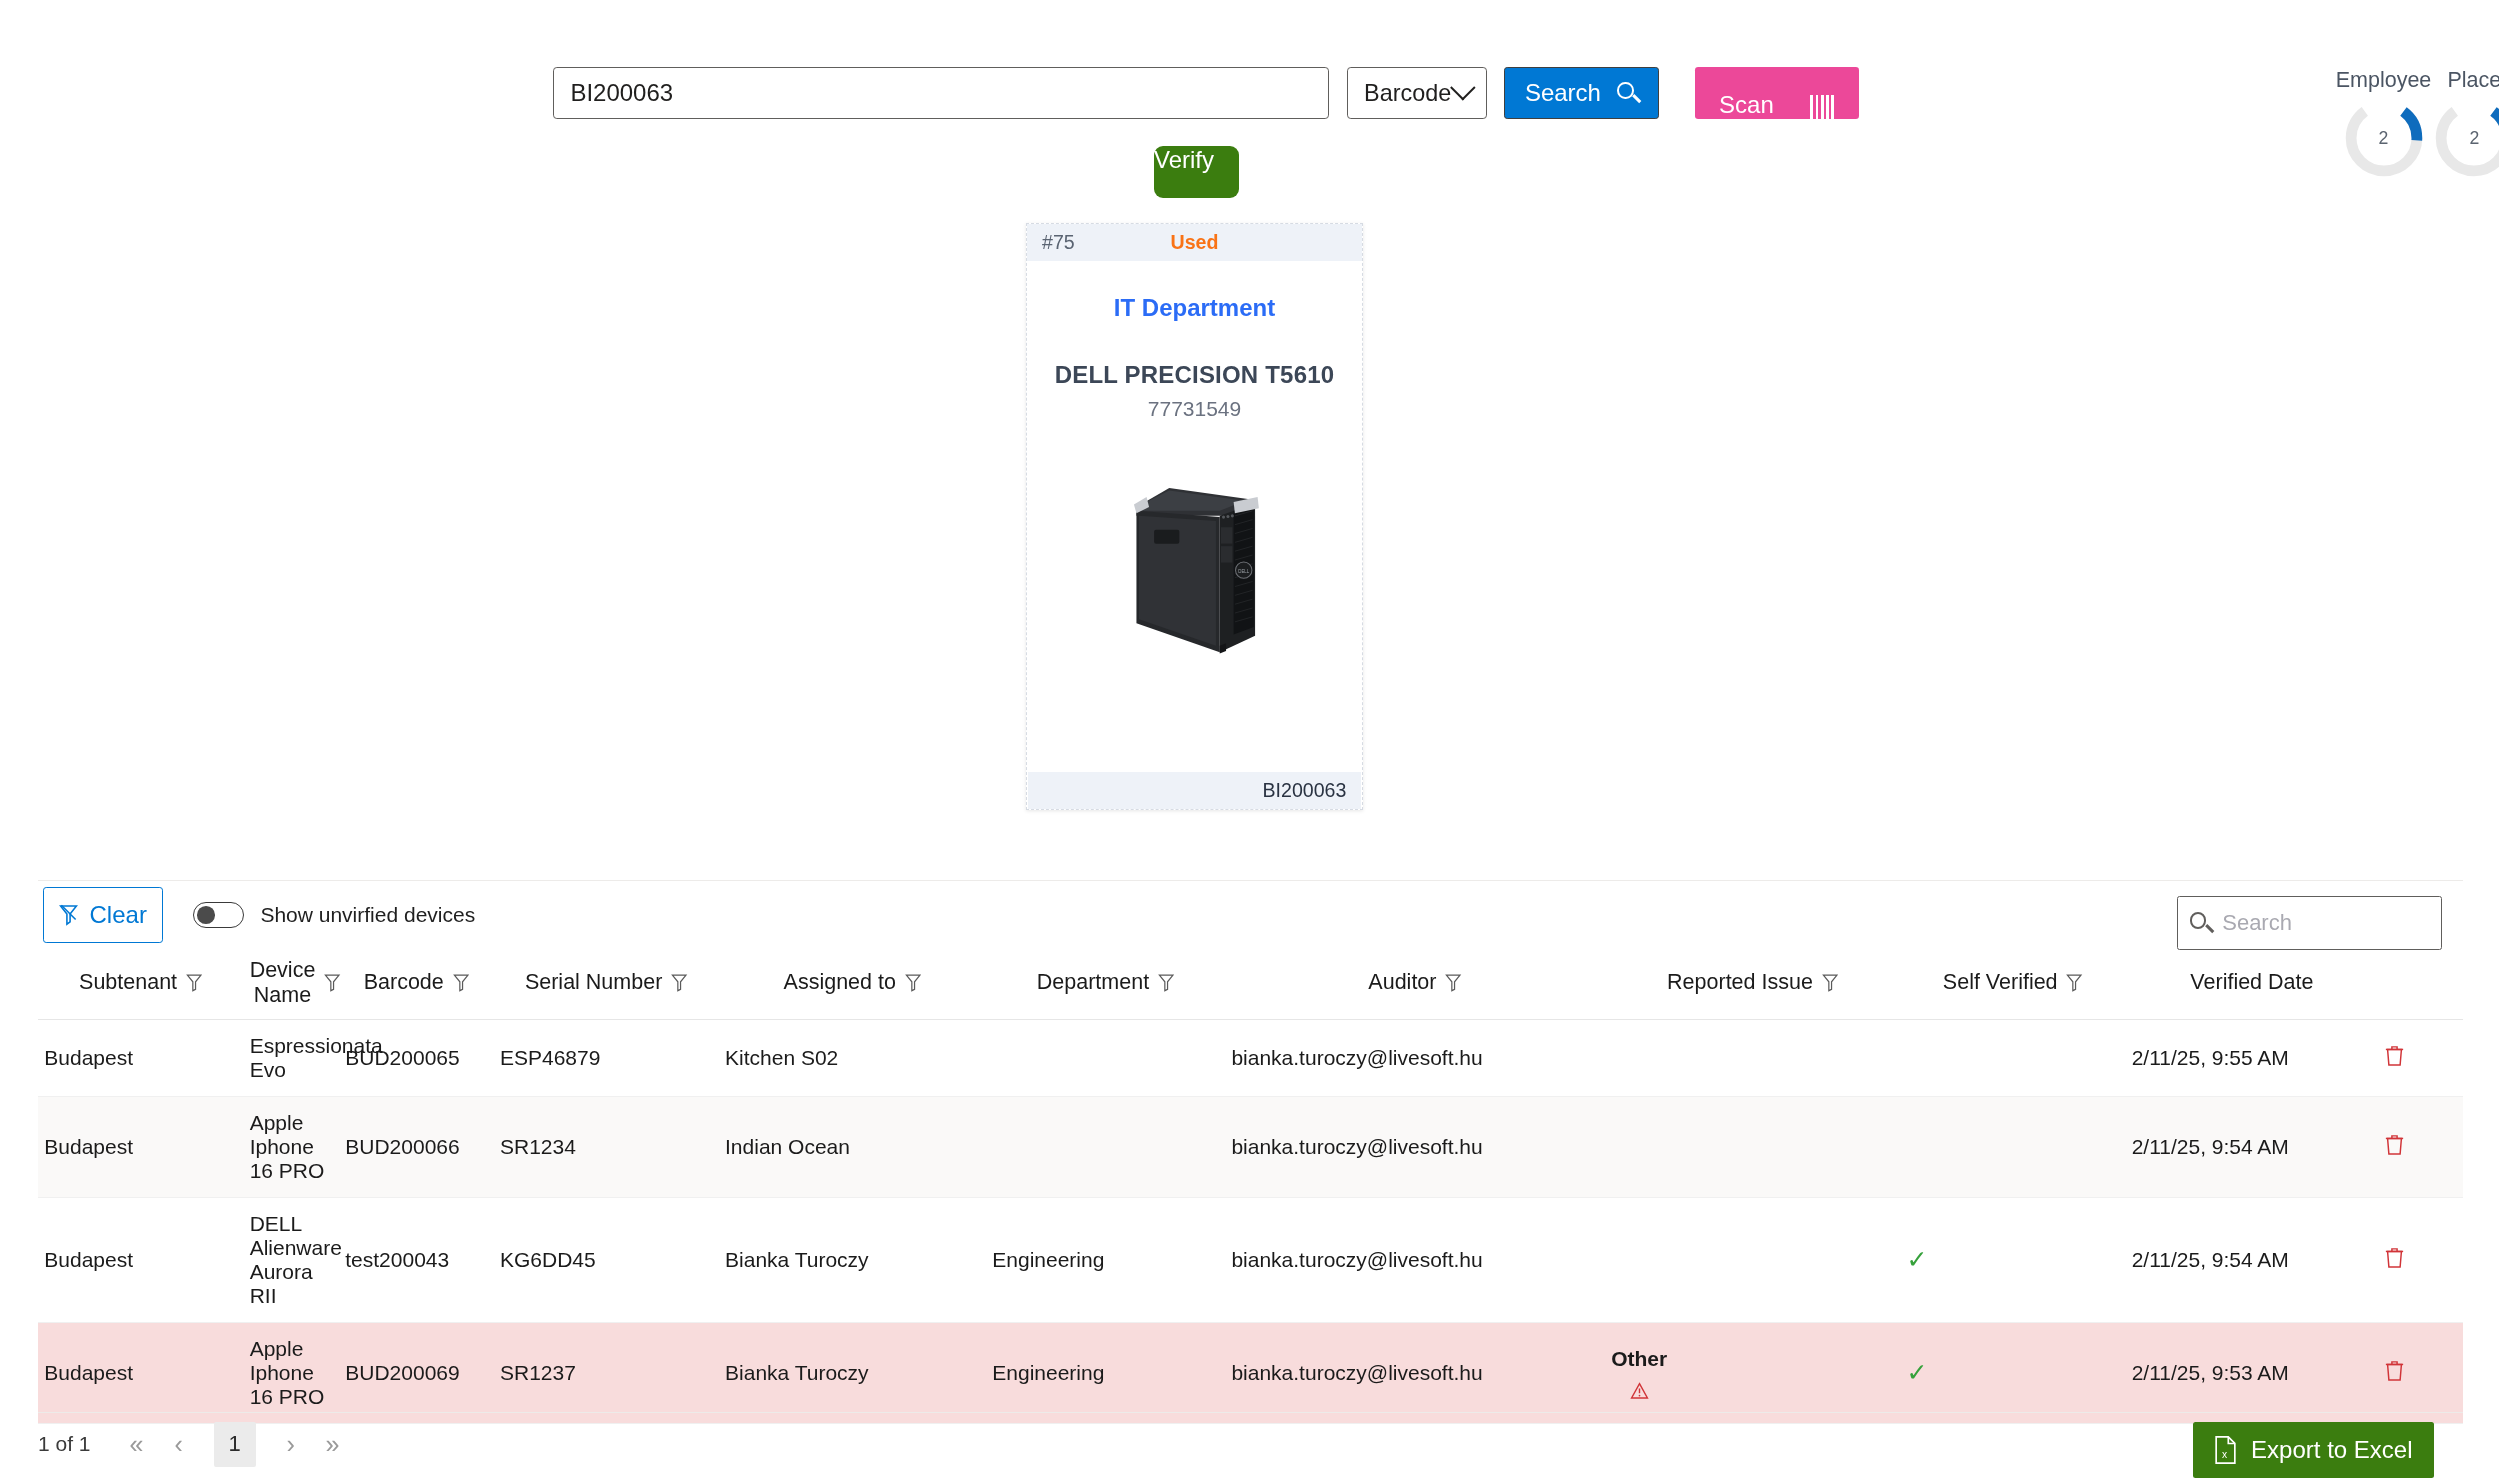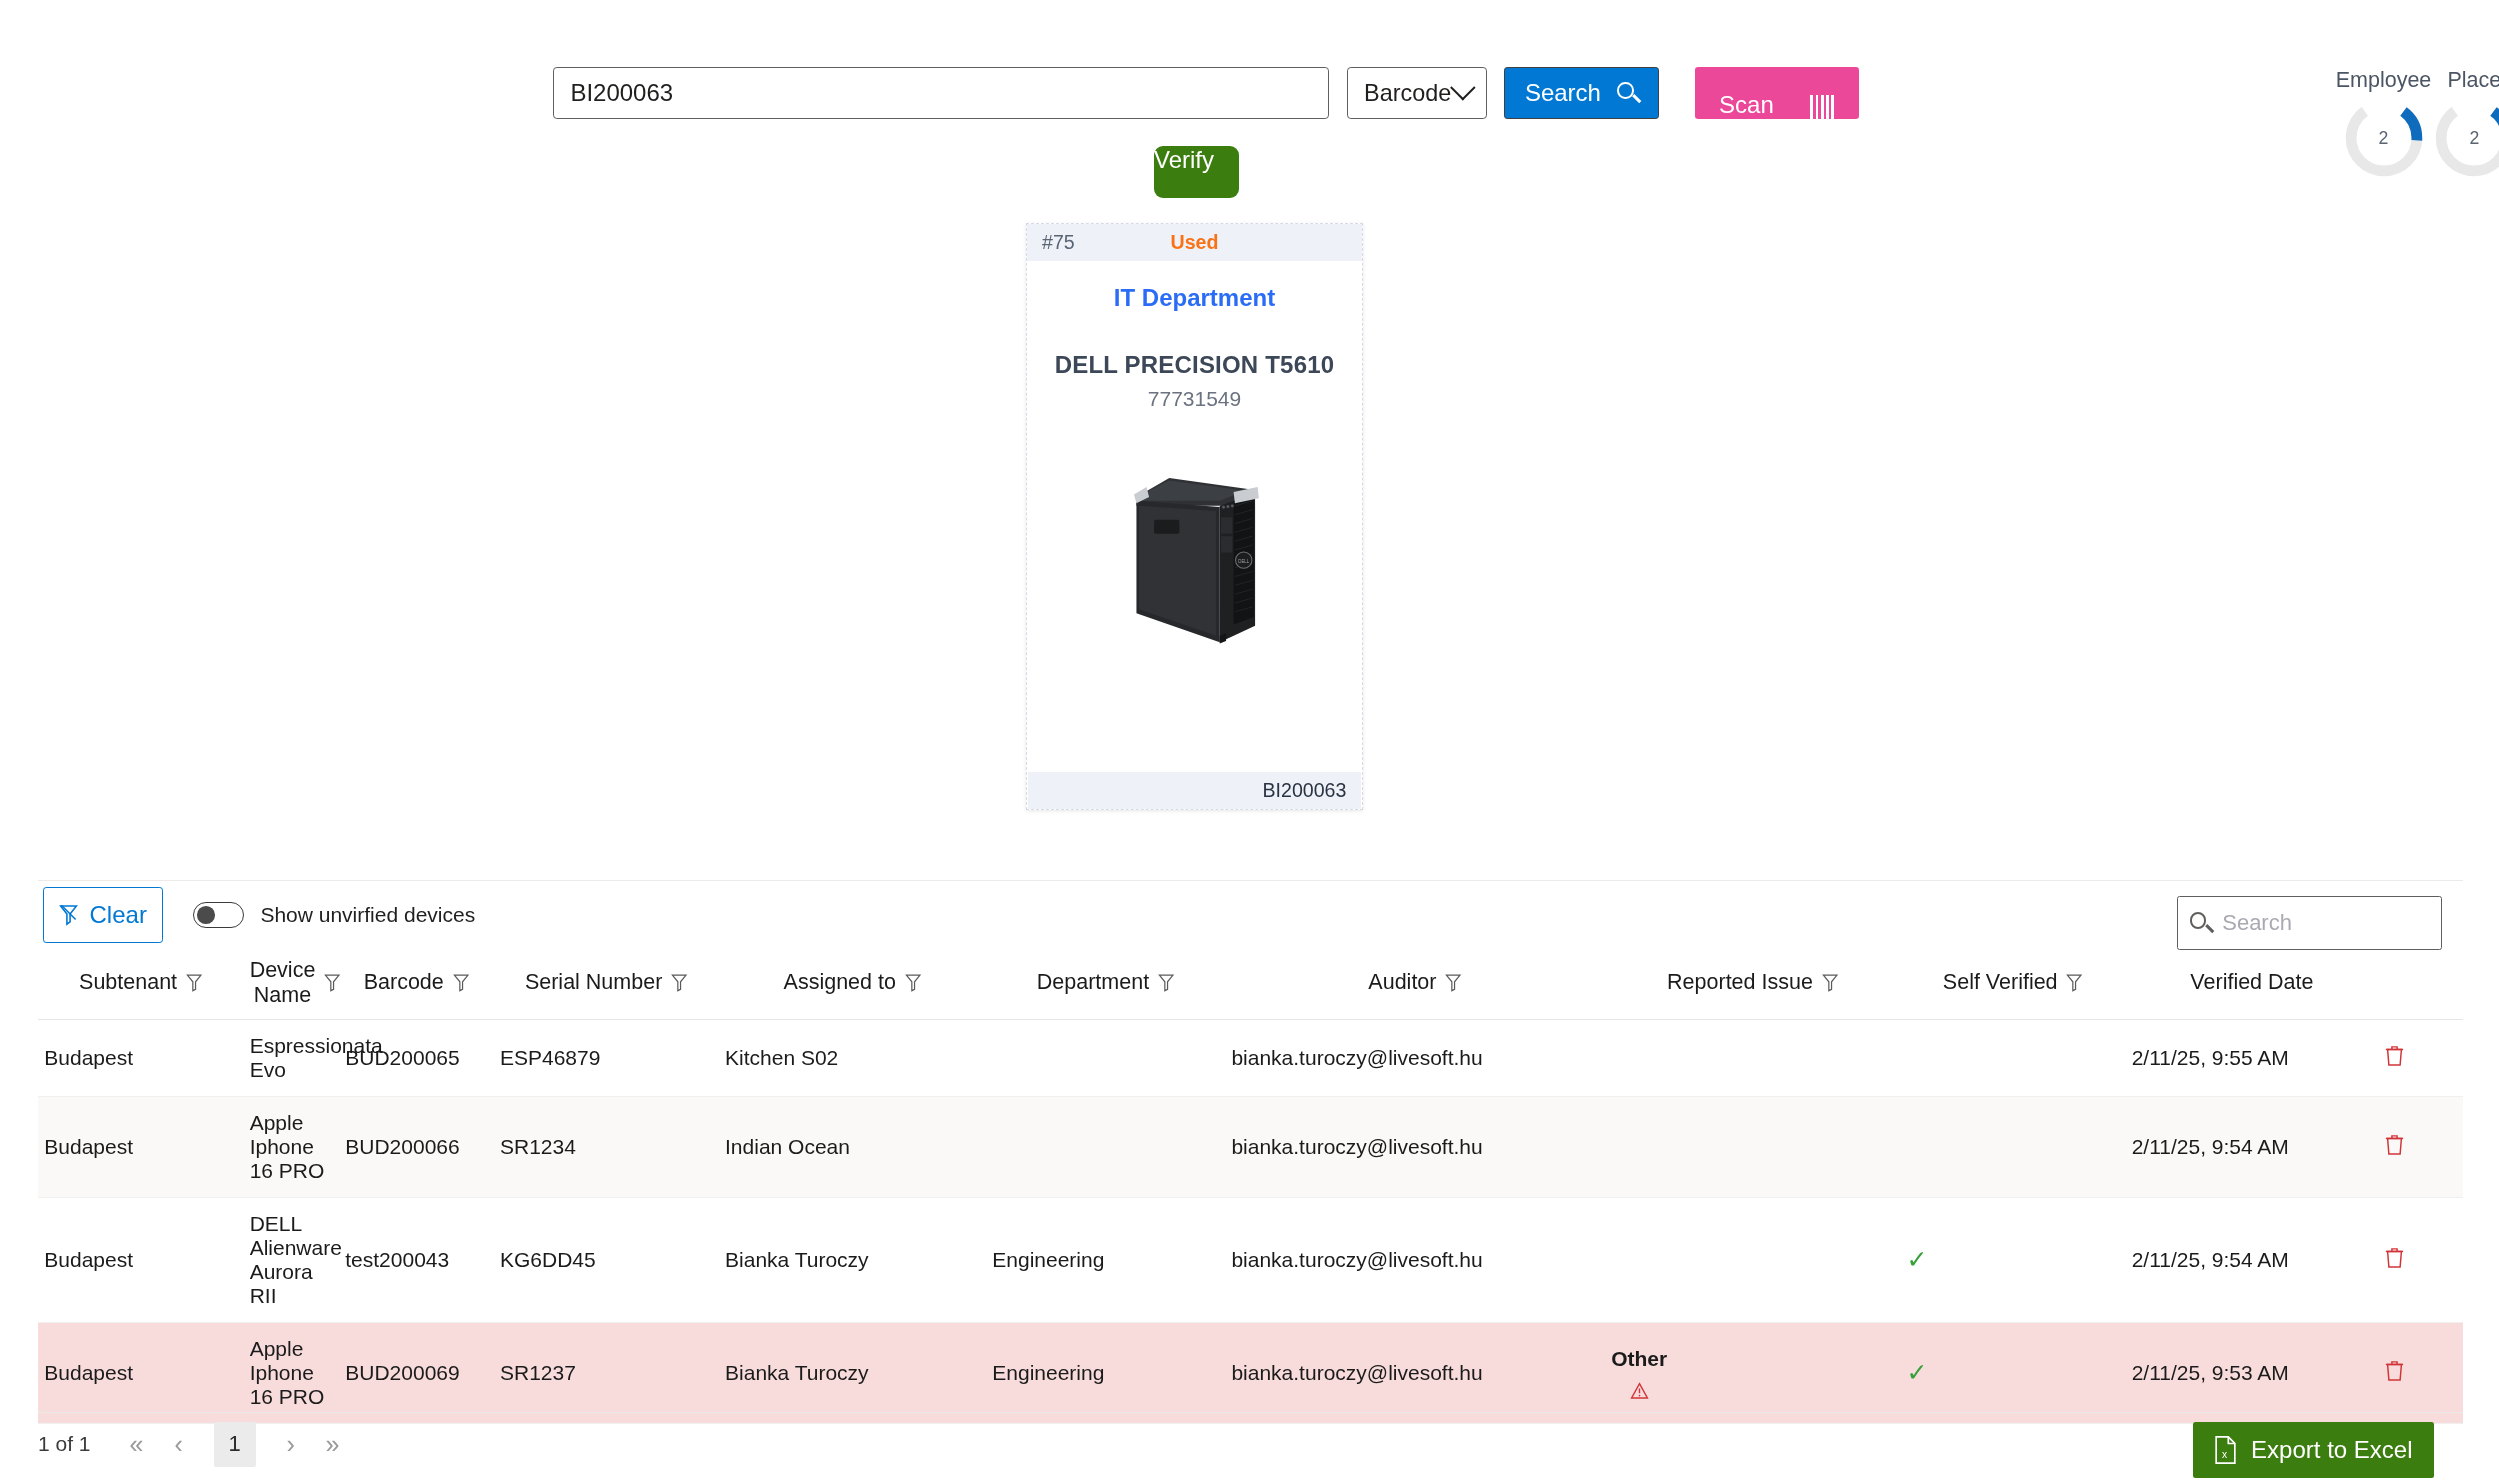--- a/index.html
+++ b/index.html
@@ -139,21 +139,21 @@
     position: absolute; left: 0; right: 0;
     text-align: center;
     font-size: 19.6px; font-weight: 700;
     color: #f97316;
   }
   .dc-dept {
     text-align: center;
     font-size: 24px;
     font-weight: 700;
     color: #2b6cf6;
-    margin-top: 23px;
+    margin-top: 33px;
   }
   .dc-model {
     text-align: center;
     font-size: 24px;
     font-weight: 700;
     color: #3c4757;
     margin-top: 39px;
     letter-spacing: 0.2px;
   }
   .dc-serial {

